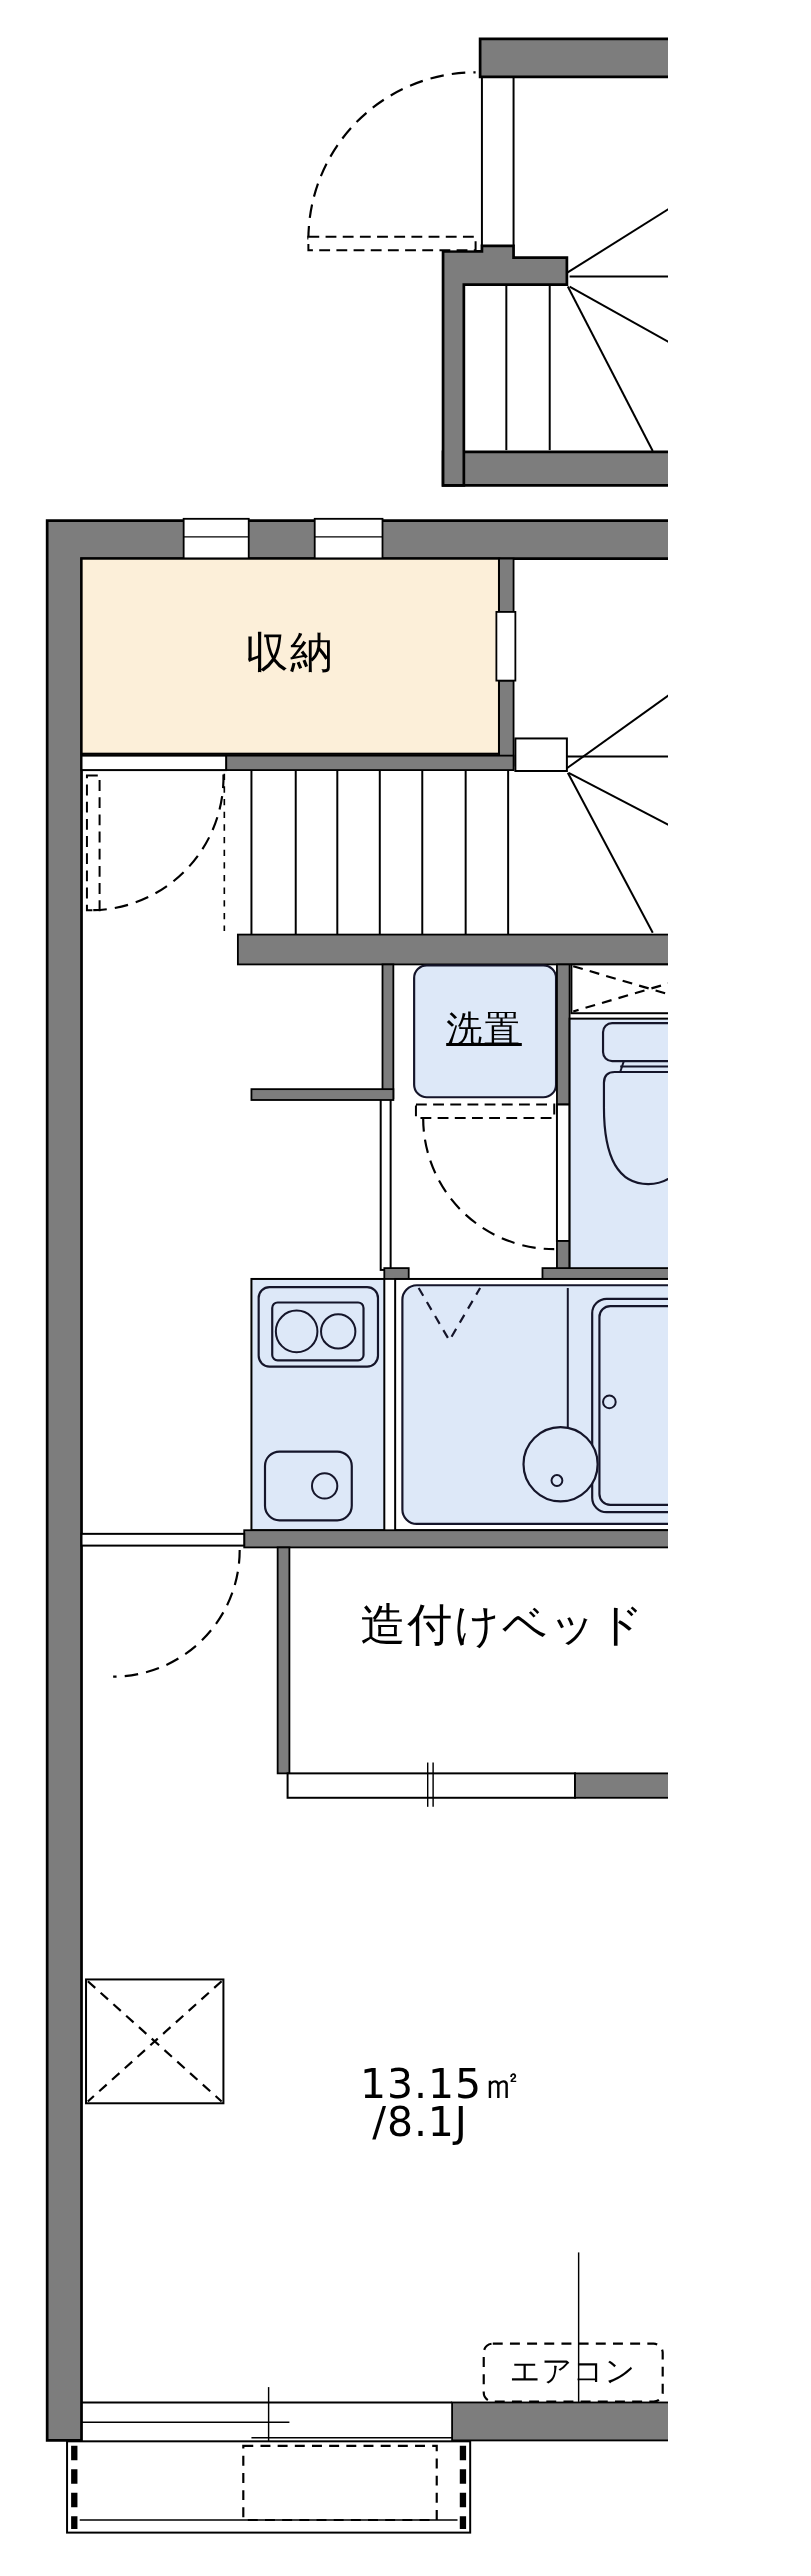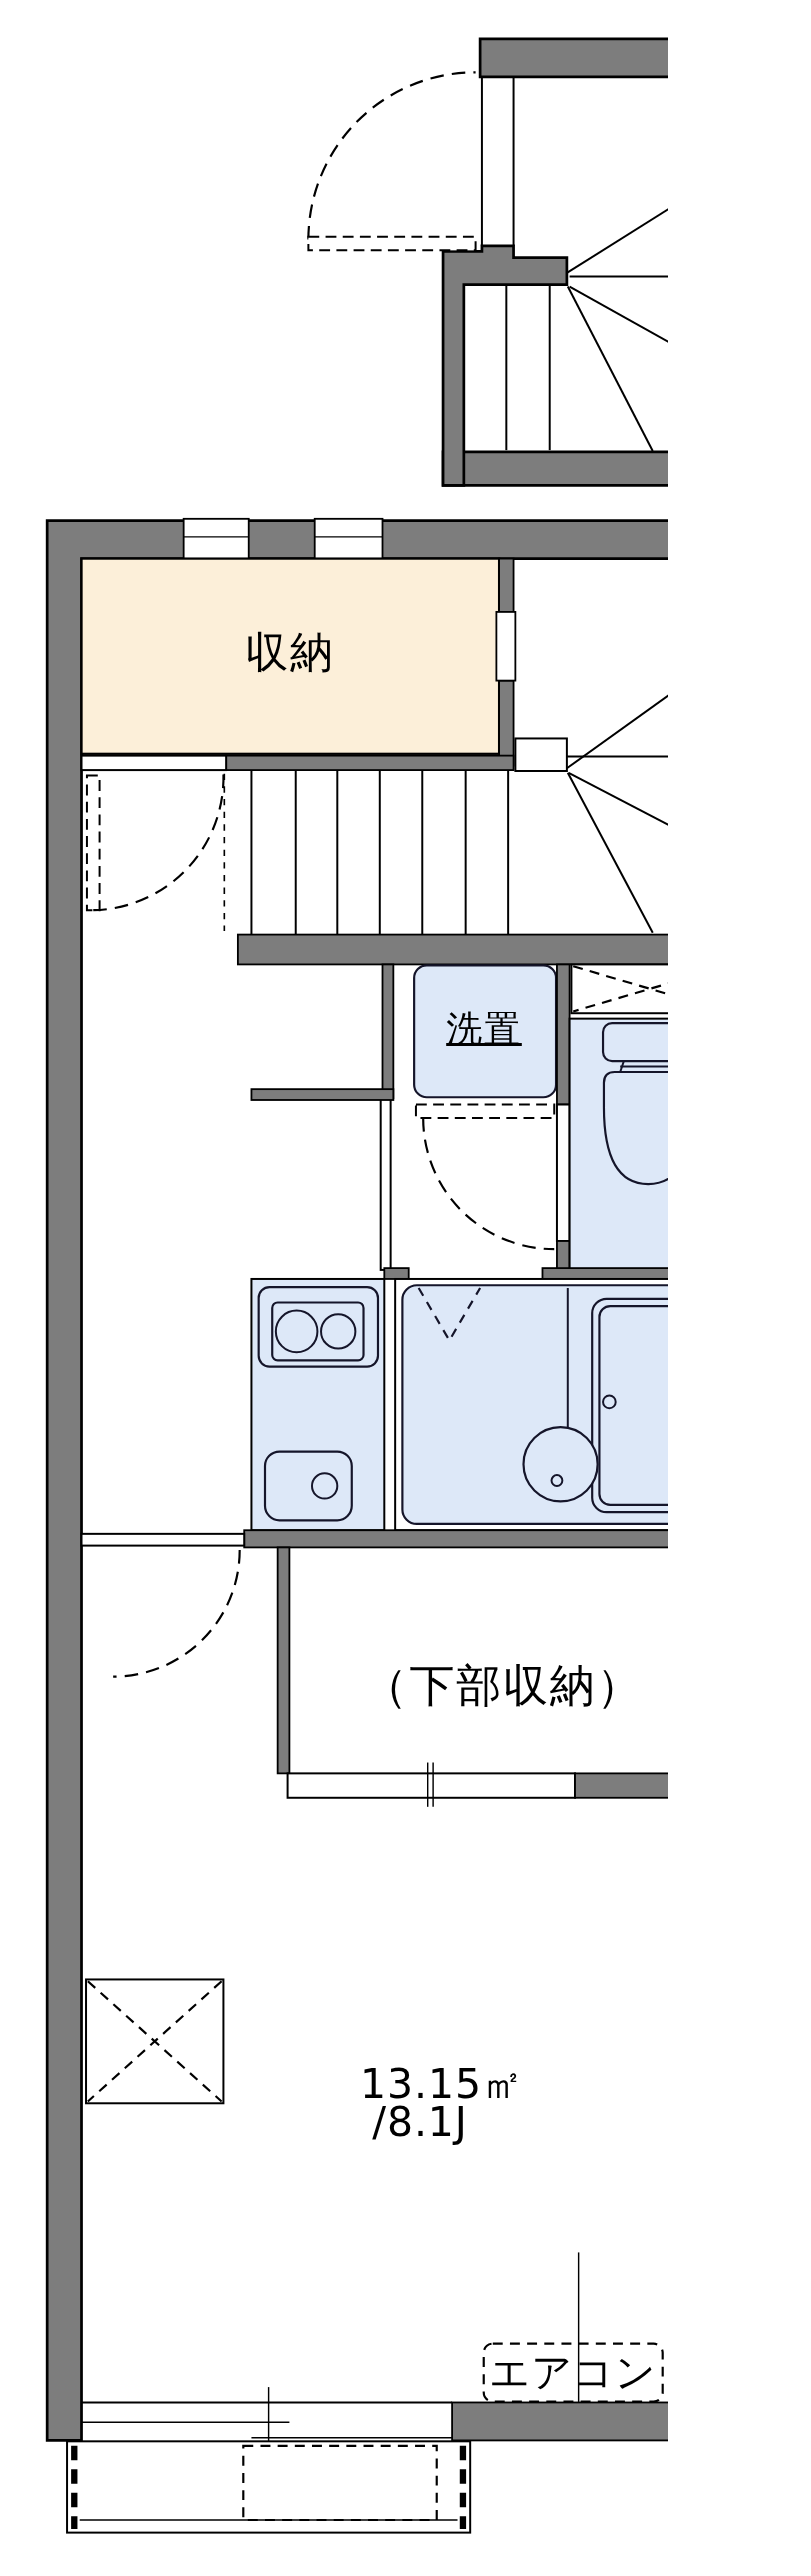--- a/index.html
+++ b/index.html
@@ -32,21 +32,21 @@
   .fixline{fill:none;stroke:var(--fixture-line);stroke-width:2.2;}
   .dashfix{fill:none;stroke:var(--fixture-line);stroke-width:2.4;stroke-dasharray:10 8;}
   
   .lbl{position:absolute;color:#000;white-space:nowrap;transform:translateX(-50%);
        line-height:1;letter-spacing:1.8px;}
   .lbl-storage{font-size:43px;}
   .lbl-laundry{font-size:36px;text-decoration:underline;}
   .lbl-bed{font-size:45px;}
   .lbl-room{font-size:65px;letter-spacing:5.4px;}
   .lbl-area{font-size:41px;letter-spacing:0.9px;}
-  .lbl-aircon{font-size:40px;letter-spacing:0.9px;font-family:Liberation Mono, monospace;}
+  .lbl-aircon{font-size:30px;letter-spacing:0.9px;}
 </style>
 </head>
 <body>
 
 <div id="plan">
 
   <svg width="812" height="2576" viewBox="0 0 898 2850">
 
     <g>
       <path class="wall" d="M531,43 H878 V537 H490 V500 H805 V85 H531 Z"></path>
@@ -206,20 +206,20 @@
       <line class="heavydash" x1="82" y1="2706" x2="82" y2="2798"></line>
       <line class="heavydash" x1="512" y1="2706" x2="512" y2="2798"></line>
       <rect class="dashx" x="269" y="2706" width="214" height="82"></rect>
     </g>
   </svg>
 
   <div class="lbl lbl-storage" style="left:290px;top:631px;">収納</div>
 
   <div class="lbl lbl-laundry" style="left:484px;top:1011px;">洗置</div>
 
-  <div class="lbl lbl-bed" style="left:503px;top:1663px;">（下部収納）</div>
+  <div class="lbl lbl-bed" style="left:503px;top:1602px;">造付けベッド</div>
 
   <div class="lbl lbl-area" style="left:442px;top:2048px;margin-top:16px;">13.15㎡</div>
   <div class="lbl lbl-area" style="left:420px;top:2102px;">/8.1J</div>
 
   <div class="lbl lbl-aircon" style="left:573px;top:2356px;">エアコン</div>
 </div>
 
 
 </body></html>

